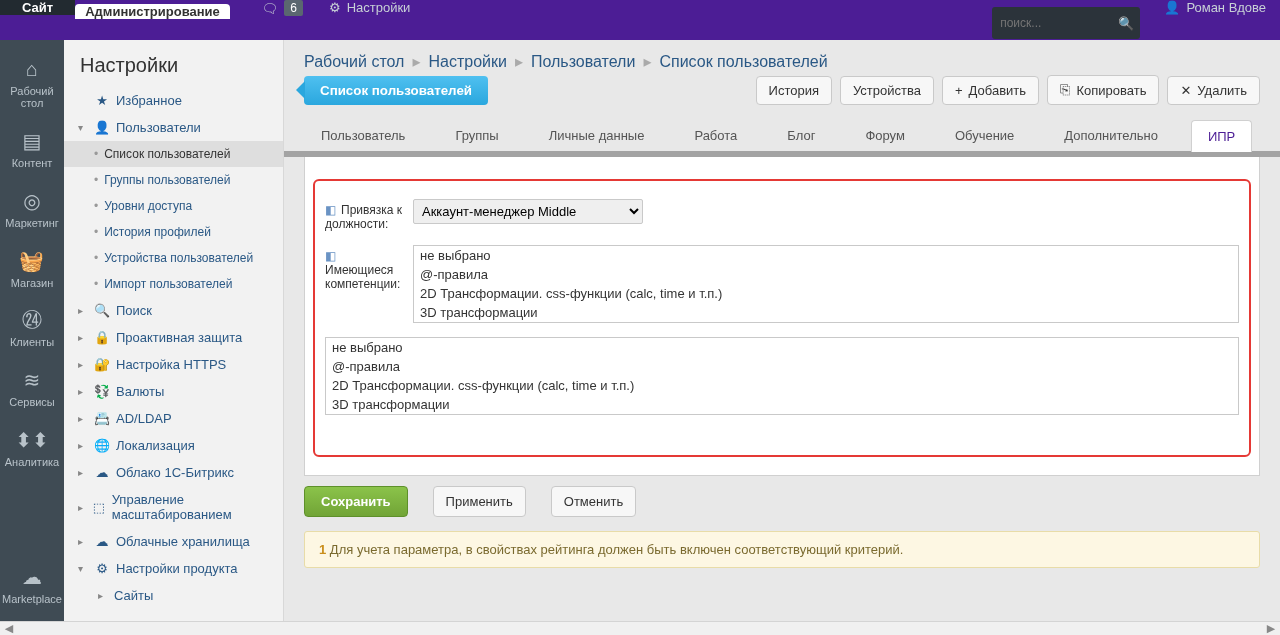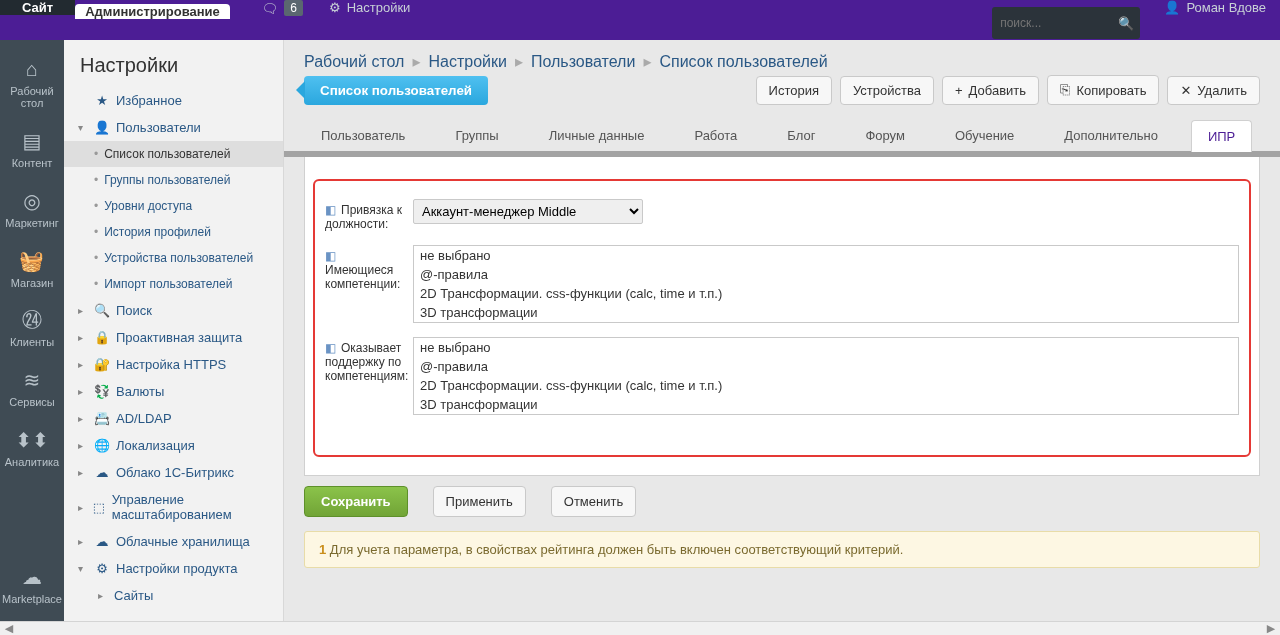--- a/index.html
+++ b/index.html
@@ -262,21 +262,20 @@
             <div class="listbox" id="lb1">
                 <div>не выбрано</div>
                 <div>@-правила</div>
                 <div>2D Трансформации. css-функции (calc, time и т.п.)</div>
                 <div>3D трансформации</div>
               </div>
           </div>
         </div>
 
         <div class="form-row">
-          <div class="lbl"><span class="info">◧</span><span>Оказывает поддержку по компетенциям:</span></div>
           <div class="ctrl">
             <div class="listbox" id="lb2">
                 <div>не выбрано</div>
                 <div>@-правила</div>
                 <div>2D Трансформации. css-функции (calc, time и т.п.)</div>
                 <div>3D трансформации</div>
               </div>
           </div>
         </div>
 

